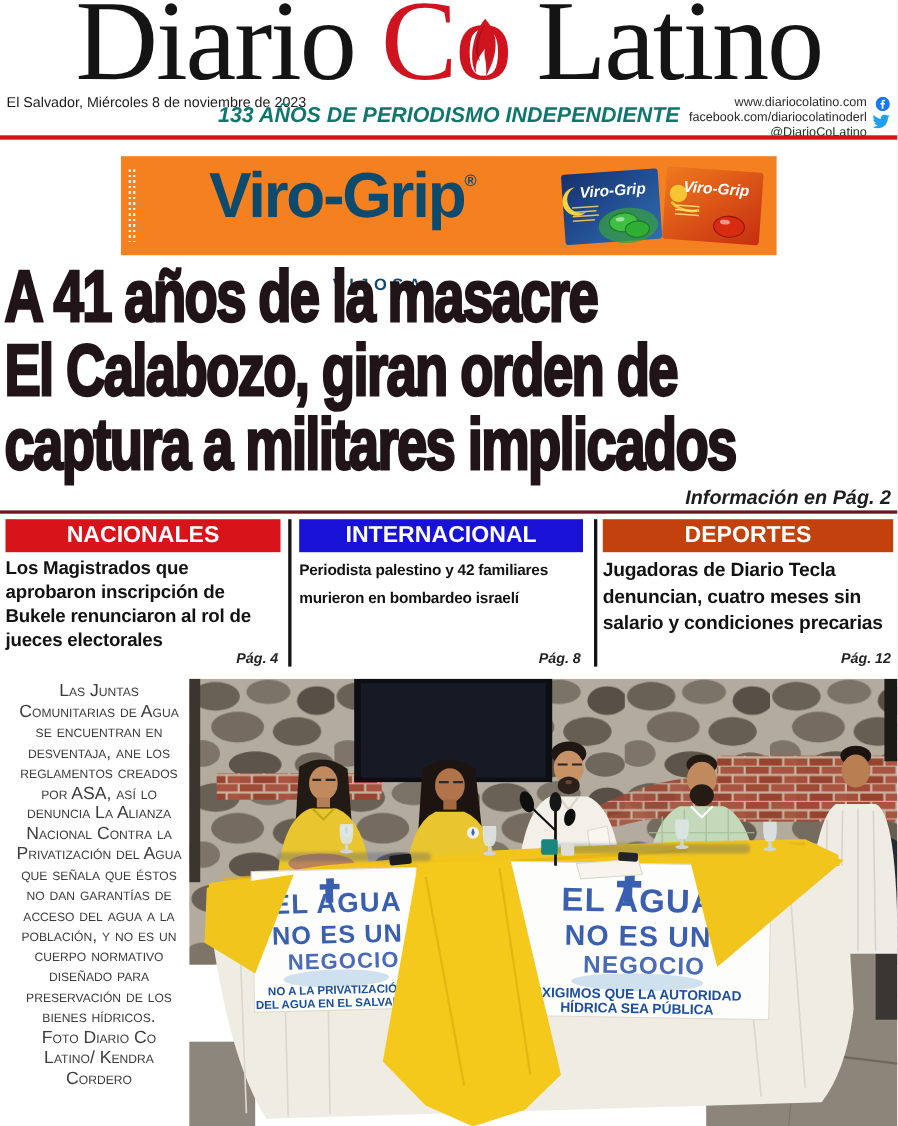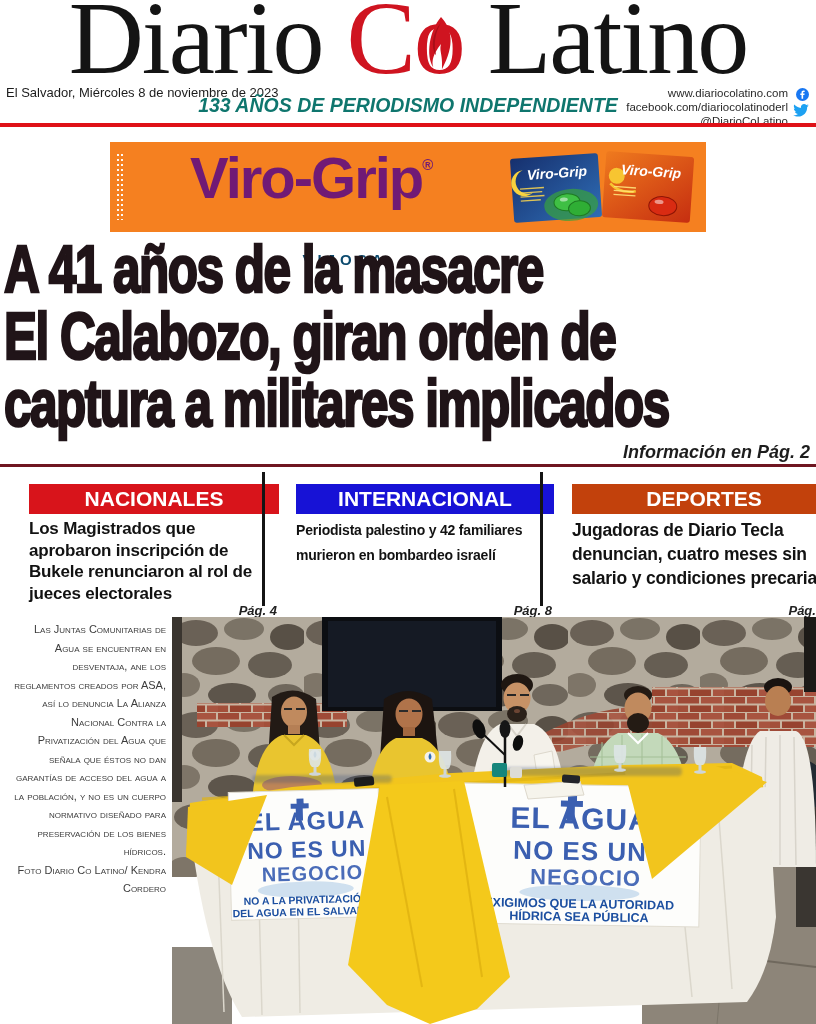--- a/index.html
+++ b/index.html
@@ -22,56 +22,56 @@
   .social{position:absolute;right:7px;top:88px;width:17px;}
   .social svg{display:block;margin:0 0 3px auto;}
   .masthead-rule{position:absolute;top:123px;left:0;width:816px;height:4px;background:#df1118;}
 
   
   .ad{position:absolute;left:110px;top:142px;width:596px;height:90px;background:#f58020;}
   .ad-side{position:absolute;left:7px;top:12px;width:2px;height:66px;
     background:repeating-linear-gradient(to bottom,rgba(255,255,255,.95) 0 2px,transparent 2px 5px);}
   .ad-side2{left:11px;}
   .ad-brand{position:absolute;left:80px;top:2px;font-size:58px;font-weight:700;
-    color:#701a75;letter-spacing:-2px;white-space:nowrap;}
+    color:#0c4a6e;letter-spacing:-2px;white-space:nowrap;}
   .ad-reg{font-size:15px;vertical-align:28px;letter-spacing:0;}
   .ad-company{position:absolute;left:0;width:470px;text-align:center;top:69px;
     font-size:15px;font-weight:700;letter-spacing:5px;color:#0c4a6e;margin-top:40px;}
   .ad-packs{position:absolute;right:6px;top:6px;}
 
   
   .headline{position:absolute;left:4px;top:236px;color:#201418;}
   .hl{display:inline-block;white-space:nowrap;font-size:66px;line-height:67px;
     font-weight:700;letter-spacing:-2px;transform:scaleX(0.75);transform-origin:left center;
     -webkit-text-stroke:2.6px #201418;}
   .hl-row{height:67px;}
   .headline-ref{position:absolute;right:6px;top:442px;font-style:italic;font-size:18px;
     font-weight:600;color:#1d1d1d;}
 
   
   .section-rule{position:absolute;top:464px;left:0;width:816px;height:3px;background:#6f1520;}
   .sections{position:absolute;top:472px;left:0;width:816px;height:136px;}
-  .col{position:absolute;top:12px;height:136px;margin-left:24px;}
+  .col{position:absolute;top:0;height:136px;}
   .col1{left:5px;width:250px;}
   .col2{left:272px;width:258px;}
   .col3{left:548px;width:264px;}
   .divider{position:absolute;top:0;width:3px;height:134px;background:#141414;}
   .d1{left:262px;} .d2{left:540px;}
   .bar{height:30px;display:flex;align-items:center;justify-content:center;
     color:#fff;font-weight:700;font-size:21px;}
   .bar1{background:#d8141b;} .bar2{background:#1712d6;} .bar3{background:#c2410c;}
   .teaser{margin-top:4px;font-weight:700;color:#121212;letter-spacing:-0.2px;}
   .t1{font-size:17px;line-height:21.5px;}
   .t2{font-size:14px;line-height:25px;}
   .t3{font-size:17.5px;line-height:24px;}
   .pageref{position:absolute;bottom:2px;right:2px;font-style:italic;font-size:13px;font-weight:600;color:#222;text-align:right;}
 
   
   .caption{position:absolute;left:0;top:620px;width:170px;box-sizing:border-box;
-    padding-left:14px;padding-right:4px;text-align:right;font-size:11px;line-height:18.5px;
+    padding-left:14px;padding-right:4px;text-align:center;font-size:16px;line-height:18.5px;
     color:#3c3c3c;font-variant:small-caps;}
   .caption .credit{display:block;}
 
   
   .photo{position:absolute;left:172px;top:617px;width:644px;height:407px;}
 </style>
 </head>
 <body>
 
 <div id="page">

